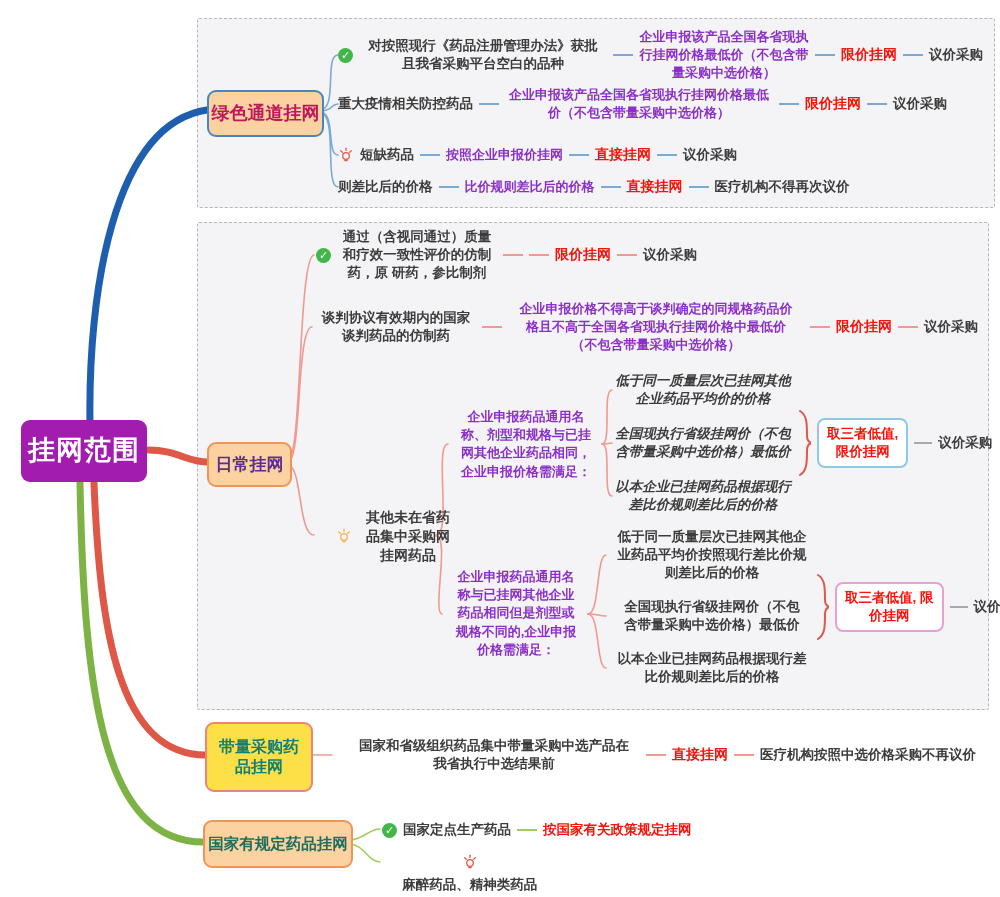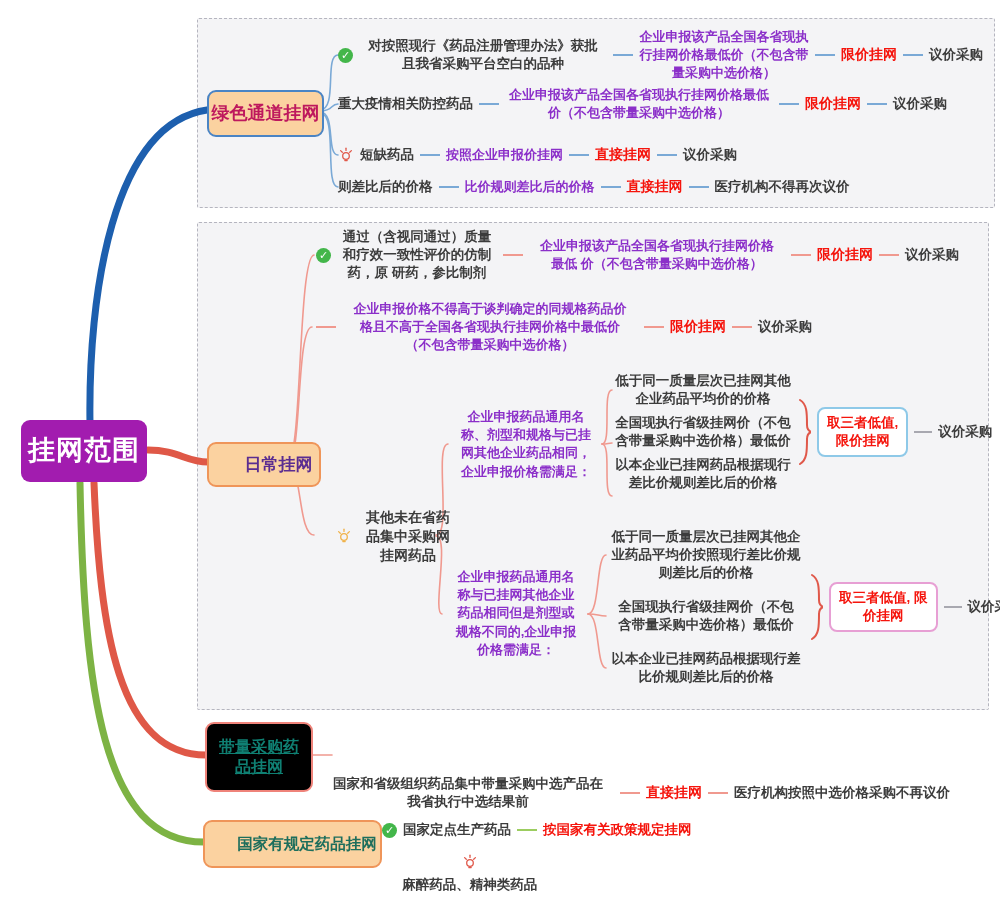--- a/index.html
+++ b/index.html
@@ -4,22 +4,22 @@
 <style>
   html,body{margin:0;padding:0;background:#fff;}
   .canvas{position:relative;width:1000px;height:897px;background:#fff;overflow:hidden;
           font-family:"Liberation Sans","DejaVu Sans",sans-serif;}
   .section-box{position:absolute;border:1.6px dashed #b5b5bf;background:#f4f4f6;border-radius:2px;z-index:0;}
   svg.links{position:absolute;left:0;top:0;z-index:1;pointer-events:none;}
   .node{position:absolute;z-index:3;display:flex;align-items:center;justify-content:center;
         border-radius:9px;font-weight:bold;text-align:center;white-space:pre-line;line-height:1.25;}
   .node-root{background:#a21caf;color:#fff;font-size:27px;letter-spacing:1px;}
   .node-peach{background:#fbd2a0;border:2px solid #4a84c4;}
-  .node-daily{background:#fbd2a0;border:2px solid #ef9559;padding-left:29px;}
-  .node-white{background:#000000;border:2px solid #ef837a;text-decoration:underline;}
+  .node-daily{background:#fbd2a0;border:2px solid #ef9559;}
+  .node-white{background:#fde047;border:2px solid #ef837a;}
   .row{position:absolute;z-index:3;display:flex;align-items:center;gap:6px;}
   .topic{font-weight:bold;color:#3c3c3c;white-space:pre-line;text-align:center;font-size:13.5px;line-height:1.35;flex:none;}
   .detail{font-weight:bold;color:#8b2fc9;white-space:pre-line;text-align:center;font-size:13px;line-height:1.4;flex:none;}
   .action{font-weight:bold;color:#f5140c;font-size:14px;white-space:nowrap;flex:none;}
   .mode{font-weight:bold;color:#3c3c3c;font-size:13.5px;white-space:nowrap;flex:none;}
   .conn{height:0;border-top:2px solid #ccc;width:20px;flex:none;}
   .conn.blue{border-color:#7aa9d6}.conn.salmon{border-color:#f0998f}
   .conn.green{border-color:#9ccd60}.conn.gray{border-color:#a8a8b0}
   .check{width:15px;height:15px;border-radius:50%;background:#43b64a;color:#fff;font-size:11px;
          line-height:15px;text-align:center;font-weight:bold;flex:none;}
@@ -133,29 +133,29 @@
   </div>
 
   <div class="node node-daily" style="left:207px;top:442px;width:81px;height:41px;color:#5b2d91;font-size:17px;"><span>日常挂网</span></div>
 
   <div class="row" style="left:316px;top:228px;">
     <div class="check">✓</div>
     <div class="topic" style="width:160px;">通过（含视同通过）质量
 和疗效一致性评价的仿制
 药，原 研药，参比制剂</div>
     <div class="conn salmon"></div>
-    <div class="detail" style="width:256px;">企业申报该产品全国各省现执行挂网价格
-最低 价（不包含带量采购中选价格）</div>
     <div class="conn salmon"></div>
     <div class="action">限价挂网</div>
     <div class="conn salmon"></div>
     <div class="mode">议价采购</div>
   </div>
 
   <div class="row" style="left:316px;top:300px;">
+    <div class="topic" style="width:160px;">谈判协议有效期内的国家
+谈判药品的仿制药</div>
     <div class="conn salmon"></div>
     <div class="detail" style="width:296px;">企业申报价格不得高于谈判确定的同规格药品价
 格且不高于全国各省现执行挂网价格中最低价
 （不包含带量采购中选价格）</div>
     <div class="conn salmon"></div>
     <div class="action">限价挂网</div>
     <div class="conn salmon"></div>
     <div class="mode">议价采购</div>
   </div>
 
@@ -176,60 +176,60 @@
 称、剂型和规格与已挂
 网其他企业药品相同，
 企业申报价格需满足：</div>
   <div class="cond" style="left:444px;top:568px;width:144px;">企业申报药品通用名
 称与已挂网其他企业
 药品相同但是剂型或
 规格不同的,企业申报
 价格需满足：</div>
 
   <div class="row" style="left:614px;top:372px;">
-    <div class="items" style="gap:6px;">
+    <div class="items" style="gap:17px;font-style:italic;">
       <div class="item" style="width:178px;height:36px;">低于同一质量层次已挂网其他
 企业药品平均价的价格</div>
       <div class="item" style="width:178px;height:36px;">全国现执行省级挂网价（不包
 含带量采购中选价格）最低价</div>
       <div class="item" style="width:178px;height:36px;">以本企业已挂网药品根据现行
 差比价规则差比后的价格</div>
     </div>
     <svg class="brace" width="13" height="70" viewBox="0 0 13 70">
       <path d="M2,3 C9,7 9,16 9,28 C9,32 11,34 13,35 C11,36 9,38 9,42 C9,54 9,63 2,67" stroke="#e0584a" stroke-width="2" fill="none" stroke-linecap="round"></path>
     </svg>
     <div class="limit-box">取三者低值,
 限价挂网</div>
     <div class="conn gray" style="width:18px;"></div>
     <div class="mode">议价采购</div>
   </div>
 
   <div class="row" style="left:608px;top:528px;">
-    <div class="items" style="gap:16px;">
+    <div class="items" style="gap:16px;margin-left:6px;">
       <div class="item" style="width:196px;height:54px;">低于同一质量层次已挂网其他企
 业药品平均价按照现行差比价规
 则差比后的价格</div>
       <div class="item" style="width:196px;height:36px;">全国现执行省级挂网价（不包
 含带量采购中选价格）最低价</div>
       <div class="item" style="width:196px;height:36px;">以本企业已挂网药品根据现行差
 比价规则差比后的价格</div>
     </div>
     <svg class="brace" width="13" height="70" viewBox="0 0 13 70">
       <path d="M2,3 C9,7 9,16 9,28 C9,32 11,34 13,35 C11,36 9,38 9,42 C9,54 9,63 2,67" stroke="#e0584a" stroke-width="2" fill="none" stroke-linecap="round"></path>
     </svg>
     <div class="limit-box pink">取三者低值, 限
 价挂网</div>
     <div class="conn gray" style="width:18px;"></div>
     <div class="mode">议价采购</div>
   </div>
 
   <div class="node node-white" style="left:205px;top:722px;width:104px;height:66px;color:#0f8073;font-size:16px;"><span>带量采购药
 品挂网</span></div>
 
-  <div class="row" style="left:322px;top:737px;margin-top:38px;">
+  <div class="row" style="left:348px;top:737px;">
     <div class="topic" style="width:292px;">国家和省级组织药品集中带量采购中选产品在
 我省执行中选结果前</div>
     <div class="conn salmon"></div>
     <div class="action">直接挂网</div>
     <div class="conn salmon"></div>
     <div class="mode">医疗机构按照中选价格采购不再议价</div>
   </div>
 
   <div class="node node-daily" style="left:203px;top:820px;width:146px;height:44px;color:#1d6e5c;font-size:15.5px;"><span>国家有规定药品挂网</span></div>
 

